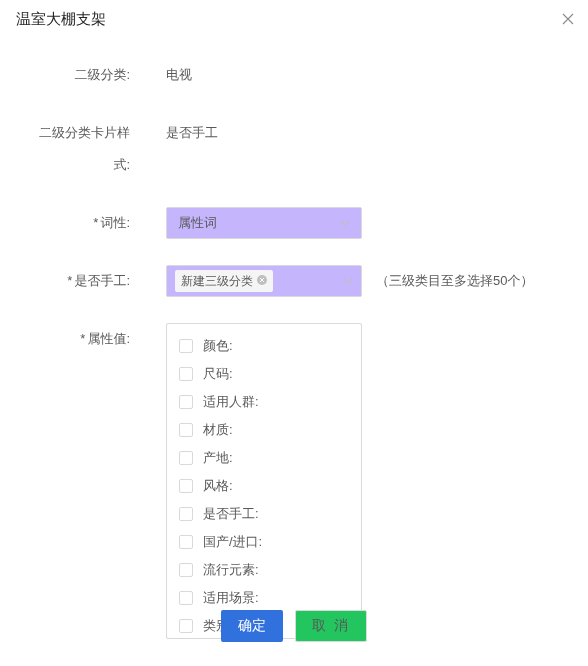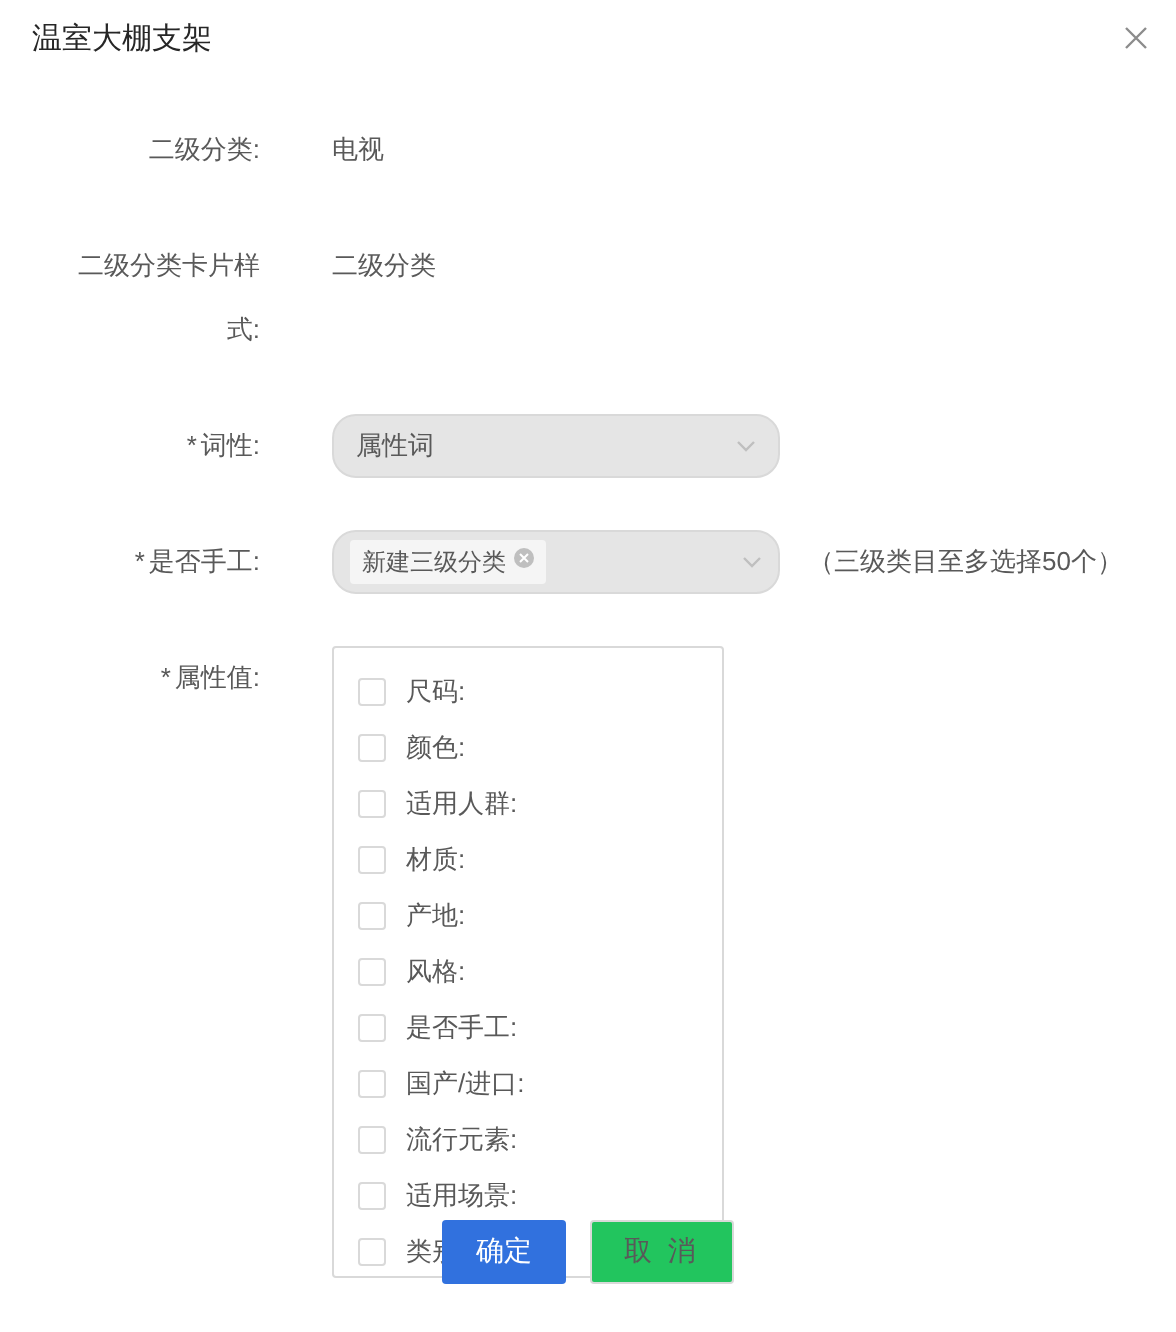--- a/index.html
+++ b/index.html
@@ -5,21 +5,21 @@
 * { margin: 0; padding: 0; box-sizing: border-box; }
 body { font-family: -apple-system, BlinkMacSystemFont, "PingFang SC", "Microsoft YaHei", sans-serif; font-size: 14px; color: #333; background: #fff; width: 588px; height: 666px; position: relative; }
 .modal-header { padding: 10px 16px; font-size: 15px; color: #262626; font-weight: 500; }
 .close-btn { position: absolute; top: 12px; right: 14px; cursor: pointer; color: #8c8c8c; font-size: 14px; }
 .modal-body { padding: 20px 24px 0 24px; }
 .form-row { display: flex; align-items: flex-start; margin-bottom: 26px; }
 .form-label { width: 120px; text-align: right; padding-right: 14px; color: #595959; font-size: 13px; line-height: 32px; flex-shrink: 0; }
 .form-label .req { color: #595959; margin-right: 2px; }
 .form-content { flex: 1; display: flex; align-items: center; line-height: 32px; margin-left: 22px; }
 .static-text { color: #595959; font-size: 13px; }
-.select-box { border: 1px solid #d9d9d9; border-radius: 12px; height: 32px; width: 224px; display: flex; align-items: center; padding: 0 11px; position: relative; background: #e5e5e5; cursor: pointer; }
+.select-box { border: 1px solid #d9d9d9; border-radius: 2px; height: 32px; width: 196px; display: flex; align-items: center; padding: 0 11px; position: relative; background: #c4b5fd; cursor: pointer; }
 .select-box .sel-text { font-size: 13px; color: #595959; flex: 1; }
 .select-box .arrow { color: #bfbfbf; }
 .hint-text { margin-left: 14px; color: #595959; font-size: 13px; }
 .tag { display: inline-flex; align-items: center; background: #f5f5f5; border-radius: 2px; padding: 0 6px; height: 22px; font-size: 12px; color: #595959; }
 .tag .tag-close { margin-left: 4px; color: #8c8c8c; font-size: 11px; }
 .attr-list-box { border: 1px solid #d9d9d9; border-radius: 2px; width: 196px; height: 316px; overflow: hidden; padding: 8px 0; }
 .attr-item { display: flex; align-items: center; padding: 4px 12px; height: 28px; }
 .checkbox { width: 14px; height: 14px; border: 1px solid #d9d9d9; border-radius: 2px; margin-right: 10px; flex-shrink: 0; cursor: pointer; background: #fff; }
 .attr-label { font-size: 13px; color: #595959; }
 .modal-footer { position: absolute; bottom: 0; left: 0; right: 0; padding: 16px 0 24px; display: flex; justify-content: center; gap: 12px; }
@@ -45,21 +45,21 @@
   <div class="form-row">
     <div class="form-label">二级分类:</div>
     <div class="form-content">
         <span class="static-text">电视</span>
       </div>
   </div>
 
   <div class="form-row">
     <div class="form-label">二级分类卡片样式:</div>
     <div class="form-content">
-        <span class="static-text">二级分类</span>
+        <span class="static-text">是否手工</span>
       </div>
   </div>
 
   <div class="form-row">
     <div class="form-label"><span class="req">*</span><span>词性:</span></div>
     <div class="form-content">
       <div class="select-box">
         <span class="sel-text">属性词</span>
         <svg class="arrow" viewBox="0 0 10 6">
             <path d="M1 1 L5 5 L9 1" stroke="#bfbfbf" stroke-width="1.2" fill="none"></path>
@@ -89,25 +89,25 @@
       <span class="hint-text">（三级类目至多选择50个）</span>
     </div>
   </div>
 
   <div class="form-row">
     <div class="form-label"><span class="req">*</span><span>属性值:</span></div>
     <div class="form-content">
       <div class="attr-list-box" id="attr-list">
           <div class="attr-item">
             <div class="checkbox"></div>
-            <span class="attr-label">尺码:</span>
+            <span class="attr-label">颜色:</span>
           </div>
           <div class="attr-item">
             <div class="checkbox"></div>
-            <span class="attr-label">颜色:</span>
+            <span class="attr-label">尺码:</span>
           </div>
           <div class="attr-item">
             <div class="checkbox"></div>
             <span class="attr-label">适用人群:</span>
           </div>
           <div class="attr-item">
             <div class="checkbox"></div>
             <span class="attr-label">材质:</span>
           </div>
           <div class="attr-item">

